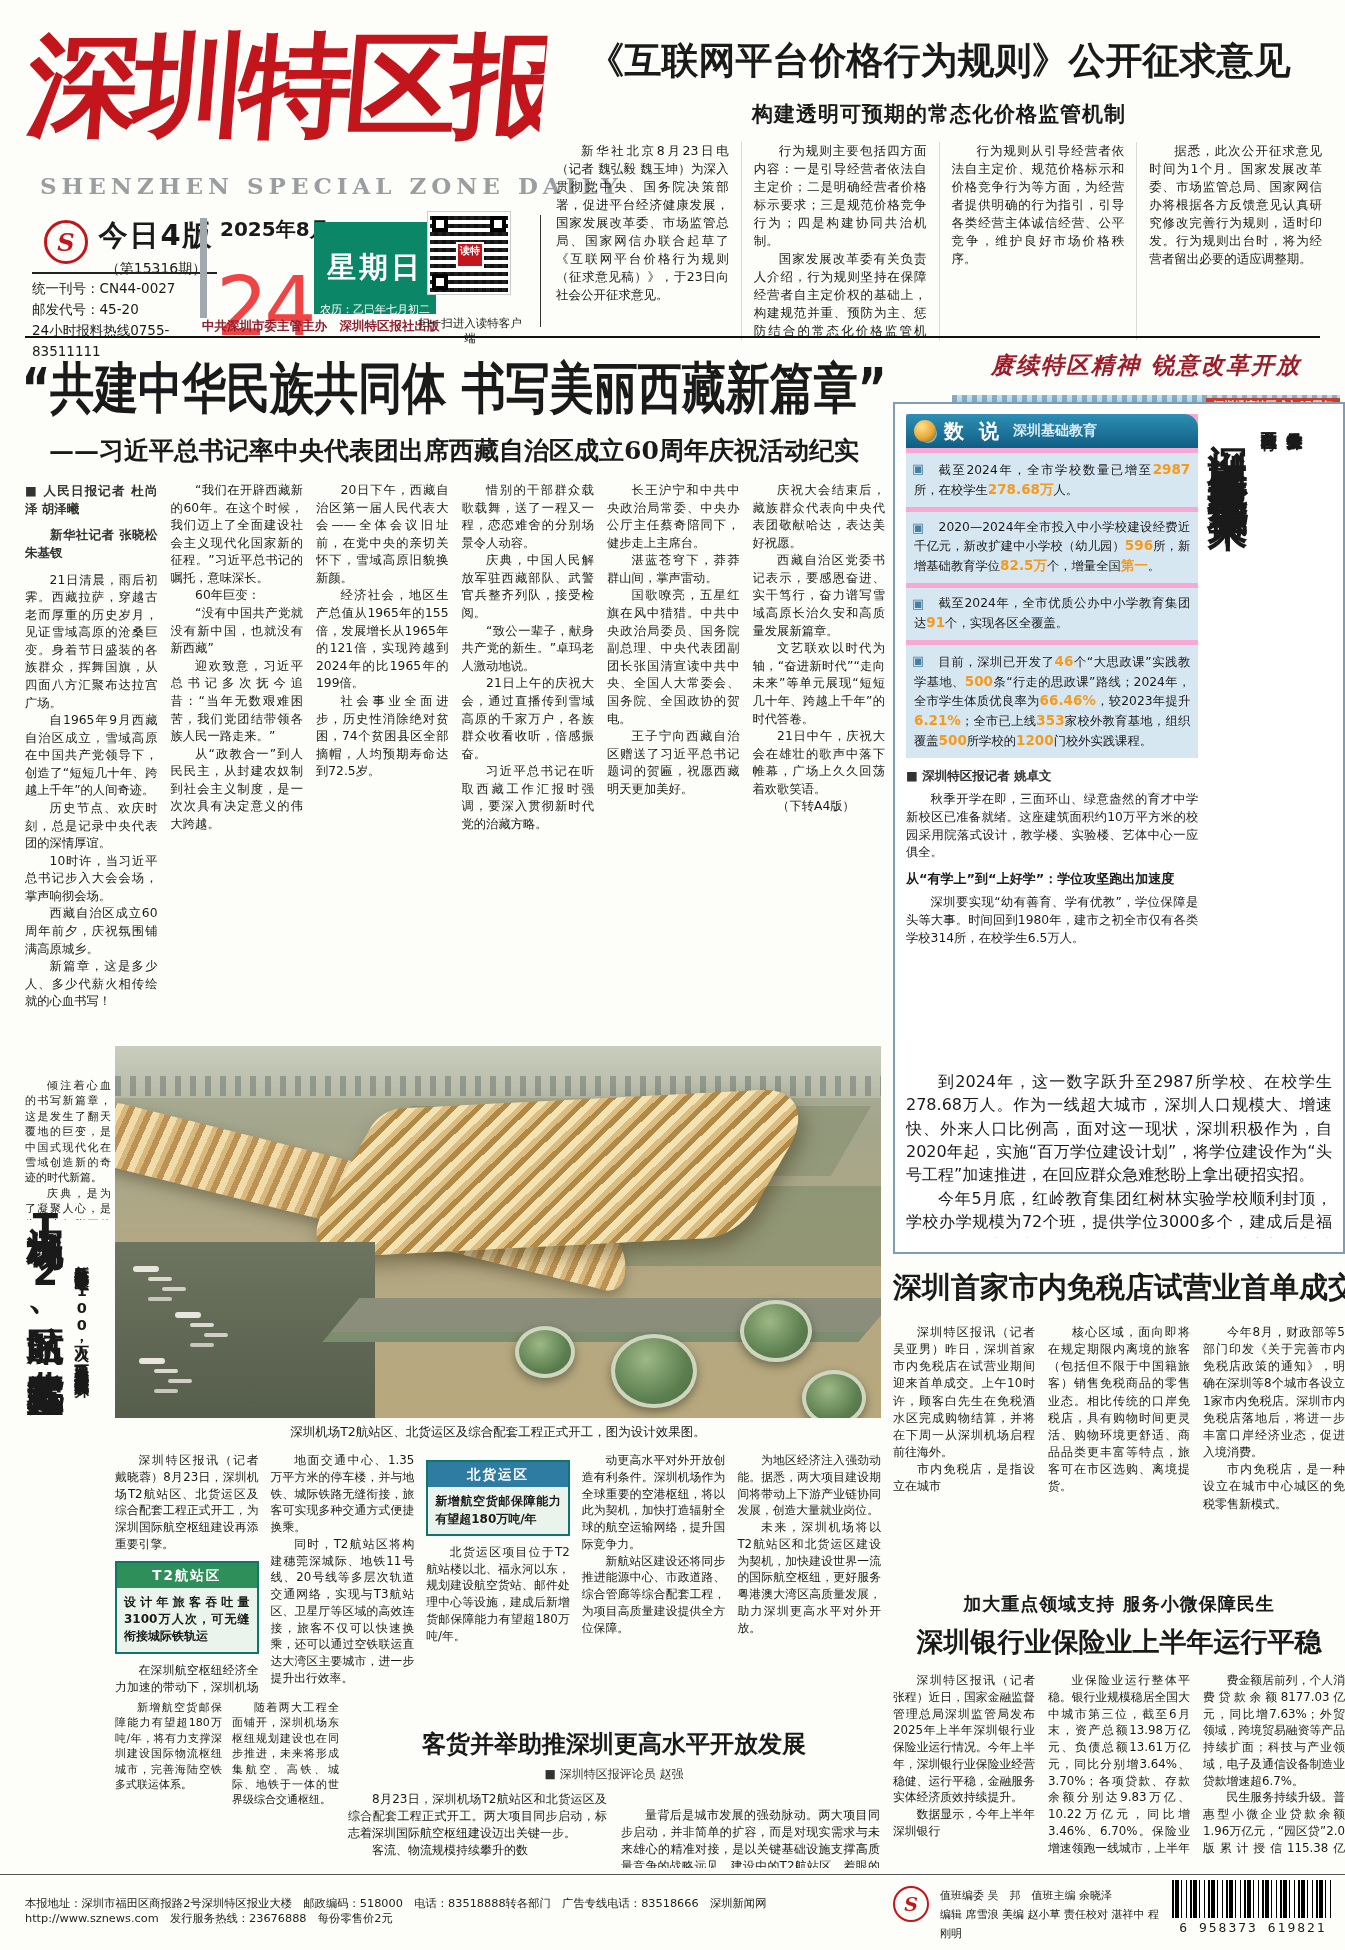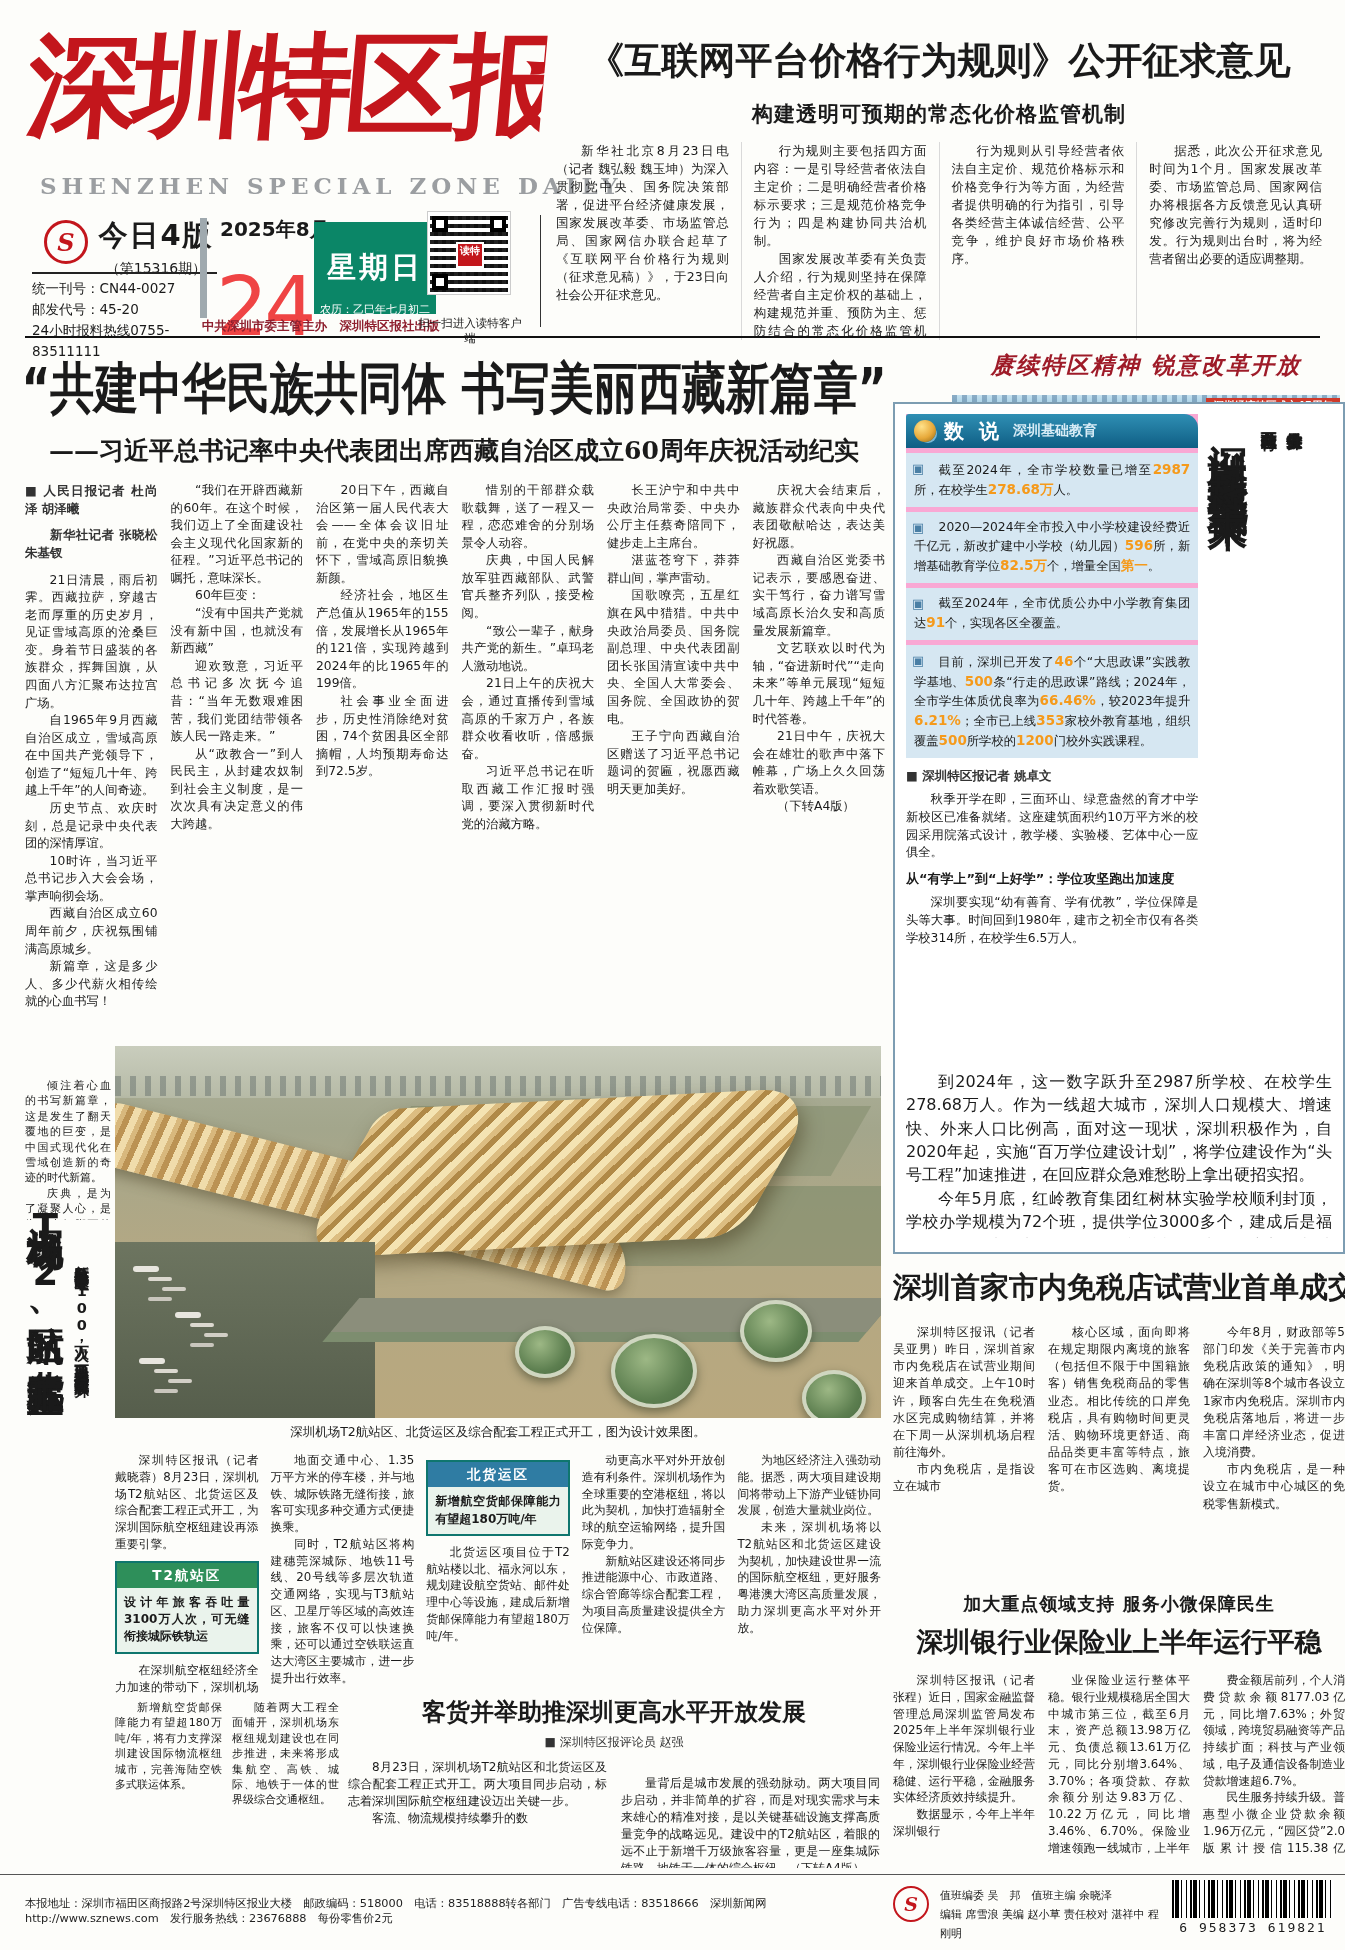--- a/index.html
+++ b/index.html
@@ -140,21 +140,21 @@
   .infobox .ib-body { background:#eaf3ec; font-size:12px; padding:6px 7px;
     line-height:1.45; font-weight:bold; }
   .ap-bottom { left:115px; top:1700px; width:224px; height:168px; display:flex;
     overflow:hidden; }
   .ap-bottom > div { flex:1; font-size:11px; line-height:1.4; text-align:justify;
     overflow:hidden; }
   .ap-bottom > div + div { margin-left:10px; }
 
   
   .cm { left:348px; top:1696px; width:532px; height:172px; overflow:hidden; }
-  .cm-headline { font-size:24px; font-weight:900; text-align:center; white-space:nowrap; }
+  .cm-headline { font-size:24px; font-weight:900; text-align:center; white-space:nowrap;margin-top:32px; }
   .cm-byline { font-size:12px; text-align:center; margin-top:6px; color:#333; }
   .cm-cols { display:flex; margin-top:8px; height:116px; overflow:hidden; }
   .cm-cols > div { flex:1; font-size:12px; line-height:1.42; text-align:justify; }
   .cm-cols > div + div { margin-left:14px;margin-top:16px; }
 
   
   .edu-banner { left:952px; top:350px; width:388px; }
   .edu-banner-title { font-size:23px; font-weight:900; font-style:italic; color:#9e1b28;
     text-align:center; letter-spacing:2px; white-space:nowrap;
     font-family:"DejaVu Serif","Liberation Serif",serif; }

